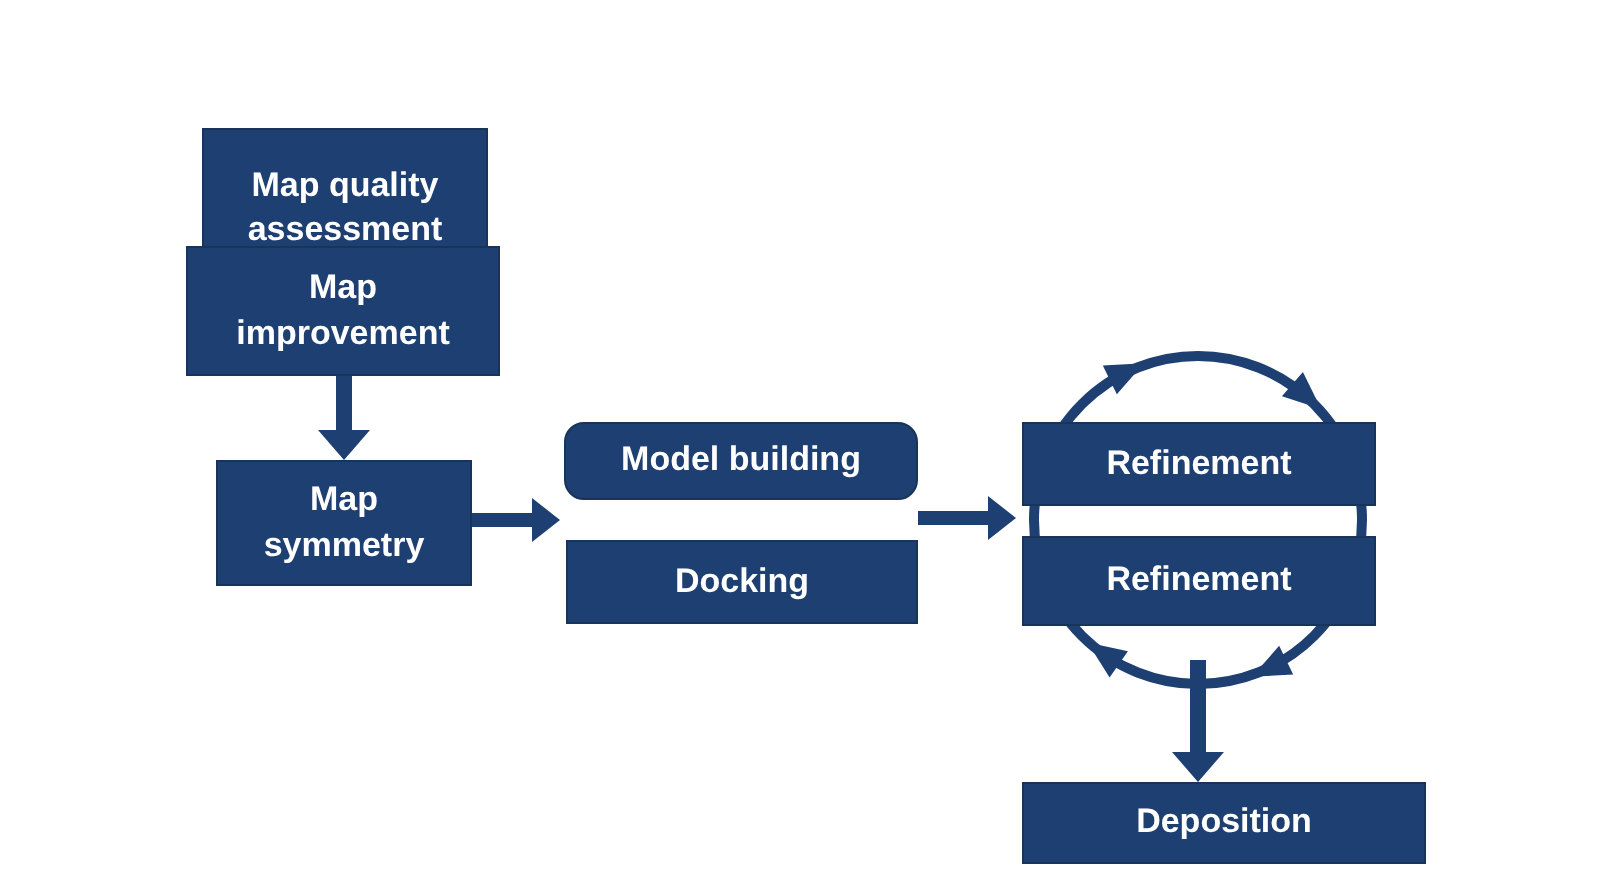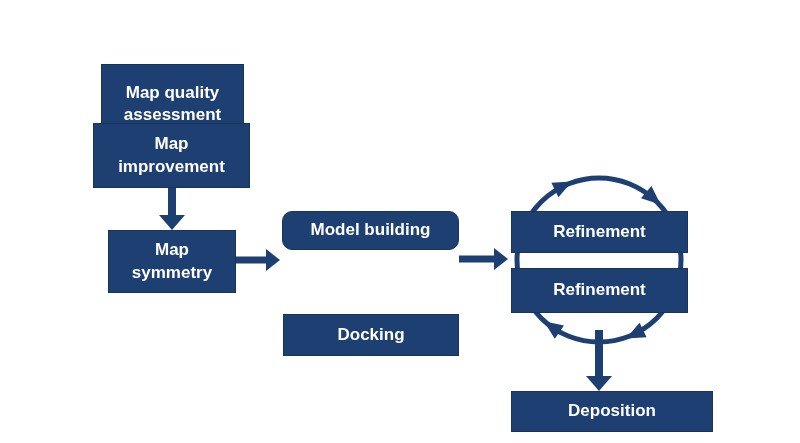--- a/index.html
+++ b/index.html
@@ -20,21 +20,21 @@
     position:absolute;z-index:2;background:var(--navy);
     border:1px solid var(--navy-border);box-sizing:border-box;
     display:flex;align-items:center;justify-content:center;
     color:var(--text-on-box);font-size:17px;font-weight:600;
     line-height:1.32;text-align:center;white-space:pre-line;
   }
   .b1{left:101px;top:20px;width:143px;height:80px;margin-top:44px;}
   .b2{left:93px;top:123px;width:157px;height:65px;}
   .b3{left:108px;top:230px;width:128px;height:63px;}
   .b4{left:282px;top:211px;width:177px;height:39px;border-radius:10px;}
-  .b5{left:283px;top:270px;width:176px;height:42px;margin-top:44px;}
+  .b5{left:283px;top:270px;width:176px;height:42px;}
   .b6{left:511px;top:211px;width:177px;height:42px;}
   .b7{left:511px;top:268px;width:177px;height:45px;}
   .b8{left:511px;top:391px;width:202px;height:41px;}
 </style>
 </head>
 <body>
 
 <div class="stage">
 
   <svg class="connectors" viewBox="0 0 800 443" xmlns="http://www.w3.org/2000/svg">

